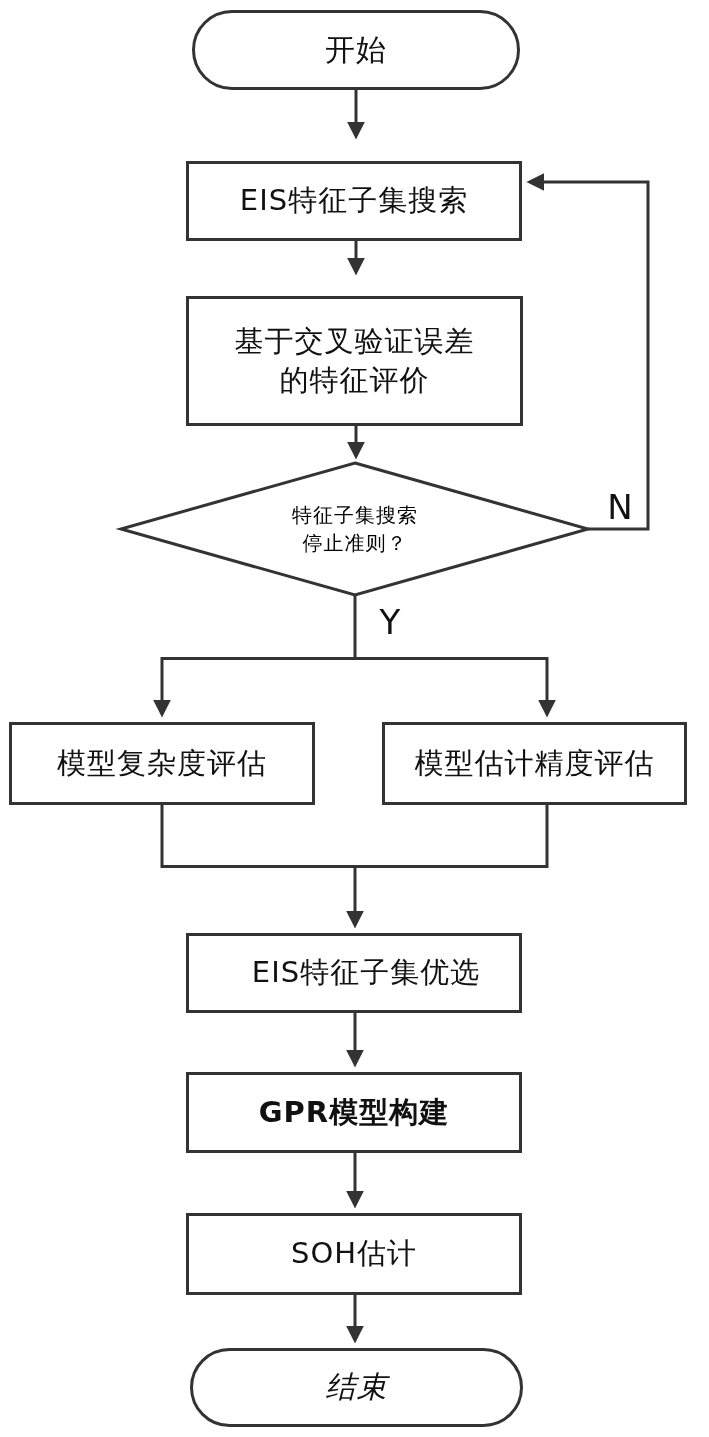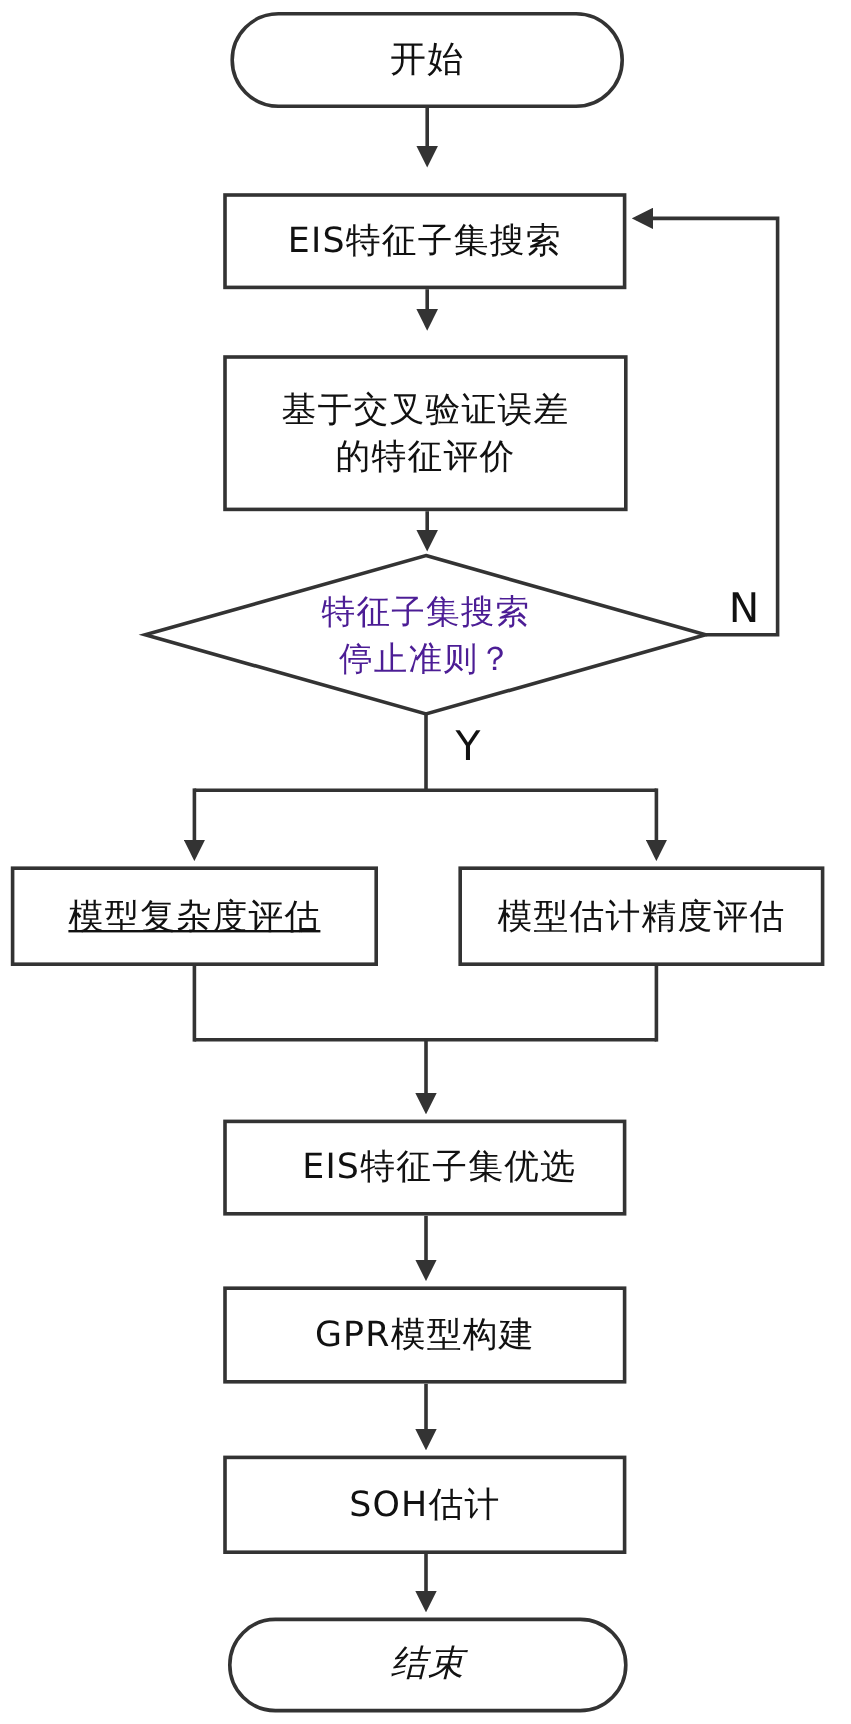--- a/index.html
+++ b/index.html
@@ -22,21 +22,21 @@
     line-height:1.35;
     text-align:center;
     white-space:pre-line;
     letter-spacing:1px;
   }
   .stadium{border-radius:42px;font-size:30px;}
   .diamond-text{
     position:absolute;
     display:flex;align-items:center;justify-content:center;
     background:transparent;border:none;
-    color:#4c1d95;font-size:28px;line-height:1.4;
+    color:#000000;font-size:20px;line-height:1.4;
     text-align:center;white-space:pre-line;letter-spacing:1px;
   }
   .branch-label{
     position:absolute;
     color:#111111;
     font-size:34px;
     font-weight:400;
     text-align:center;
   }
 </style>
@@ -88,25 +88,25 @@
   <div class="node" style="left:186px;top:296px;width:337px;height:130px;">基于交叉验证误差
 的特征评价</div>
 
   <div class="diamond-text" style="left:171px;top:463px;width:368px;height:132px;">特征子集搜索
 停止准则？</div>
 
   <div class="branch-label" style="left:598px;top:487px;width:44px;">N</div>
 
   <div class="branch-label" style="left:368px;top:602px;width:44px;">Y</div>
 
-  <div class="node" style="left:9px;top:722px;width:306px;height:83px;text-decoration:underline;">模型复杂度评估</div>
+  <div class="node" style="left:9px;top:722px;width:306px;height:83px;">模型复杂度评估</div>
 
   <div class="node" style="left:382px;top:722px;width:305px;height:83px;">模型估计精度评估</div>
 
   <div class="node" style="left:186px;top:933px;width:336px;height:80px;padding-left:24px;">EIS特征子集优选</div>
 
-  <div class="node" style="left:186px;top:1072px;width:336px;height:81px;">GPR模型构建</div>
+  <div class="node" style="left:186px;top:1072px;width:336px;height:81px;font-weight:bold;">GPR模型构建</div>
 
   <div class="node" style="left:186px;top:1213px;width:336px;height:82px;">SOH估计</div>
 
   <div class="node stadium" style="left:190px;top:1348px;width:333px;height:79px;font-style:italic;">结束</div>
 
 </div>
 
 </body></html>

